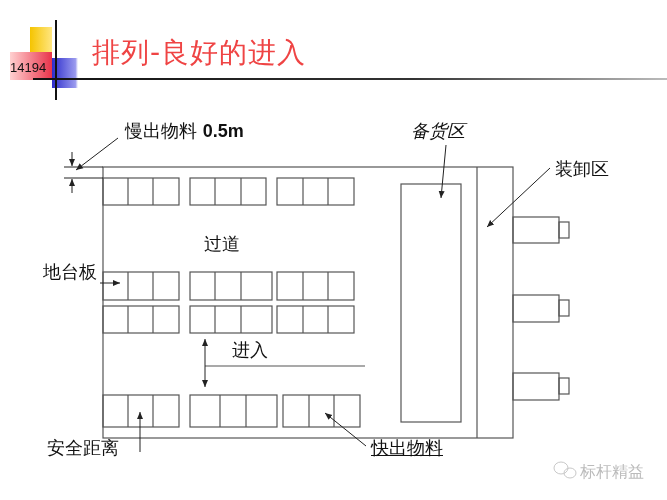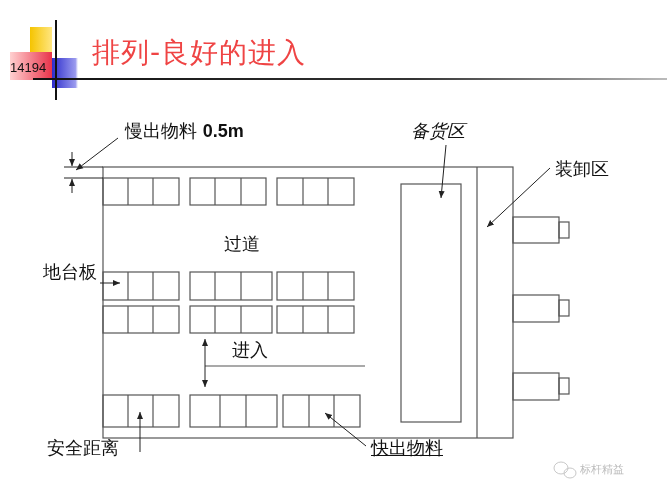--- a/index.html
+++ b/index.html
@@ -7,21 +7,21 @@
   .abs{position:absolute;}
   .sq-yellow{left:30px;top:27px;width:22px;height:28px;background:linear-gradient(90deg,#f5c400,#ffe680);}
   .sq-red{left:10px;top:52px;width:42px;height:28px;background:linear-gradient(90deg,#ffd0d0,#e8334a);}
   .sq-blue{left:52px;top:58px;width:26px;height:30px;background:linear-gradient(90deg,#2d2dcc,#9a9aee 90%,#ffffff);}
   .vline{left:55px;top:20px;width:2px;height:80px;background:#111;}
   .hline{left:33px;top:78px;width:634px;height:2px;background:linear-gradient(90deg,#111 0%,#333 60%,#bbb 100%);}
   .slide-num{left:10px;top:60px;font-family:"Liberation Sans",sans-serif;font-size:13px;color:#111;}
   .title{left:92px;top:34px;font-size:28px;color:#ef4444;letter-spacing:1px;}
   .lbl{font-size:18px;color:#111;white-space:nowrap;}
   .lbl-bold{font-family:"Liberation Sans",sans-serif;font-weight:bold;text-align:center;}
-  .watermark{left:580px;top:462px;font-size:11px;color:#bbb;}
+  .watermark{left:580px;top:462px;font-size:16px;color:#bbb;}
   svg{position:absolute;left:0;top:0;}
 </style>
 </head>
 <body>
 
 <div class="abs sq-yellow"></div>
 <div class="abs sq-red"></div>
 <div class="abs sq-blue"></div>
 <div class="abs vline"></div>
 <div class="abs hline"></div>
@@ -132,19 +132,19 @@
     <ellipse cx="570" cy="473" rx="6" ry="5"></ellipse>
   </g>
 </svg>
 
 <div class="abs lbl" style="left:125px;top:119px;">
   <span>慢出物料</span>
   <span class="lbl-bold">0.5m</span>
 </div>
 <div class="abs lbl" style="left:411px;top:119px;font-style:italic;">备货区</div>
 <div class="abs lbl" style="left:555px;top:149px;margin-top:8px;">装卸区</div>
-<div class="abs lbl" style="left:204px;top:232px;margin-left:20px;">过道</div>
+<div class="abs lbl" style="left:204px;top:232px;">过道</div>
 <div class="abs lbl" style="left:43px;top:260px;">地台板</div>
 <div class="abs lbl" style="left:232px;top:338px;">进入</div>
 <div class="abs lbl" style="left:47px;top:436px;">安全距离</div>
 <div class="abs lbl" style="left:371px;top:436px;text-decoration:underline;">快出物料</div>
 
 <div class="abs watermark">标杆精益</div>
 
 </body></html>

